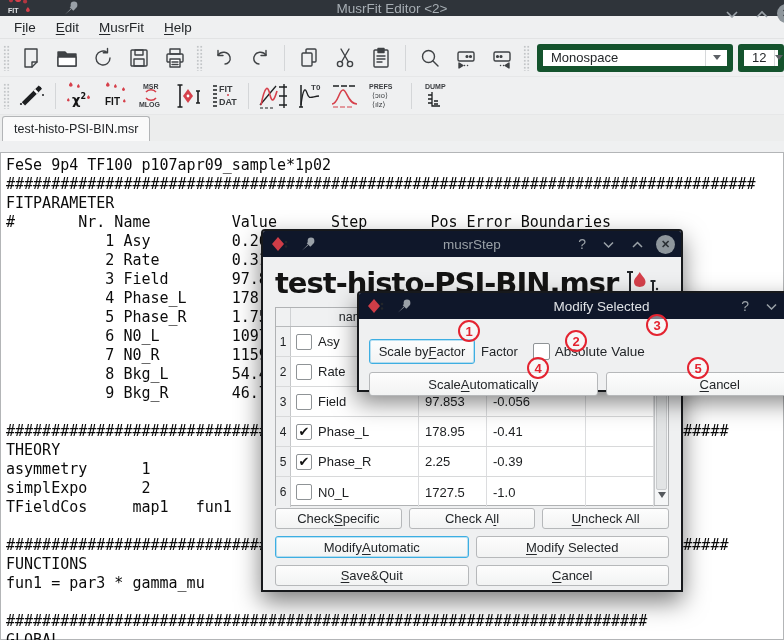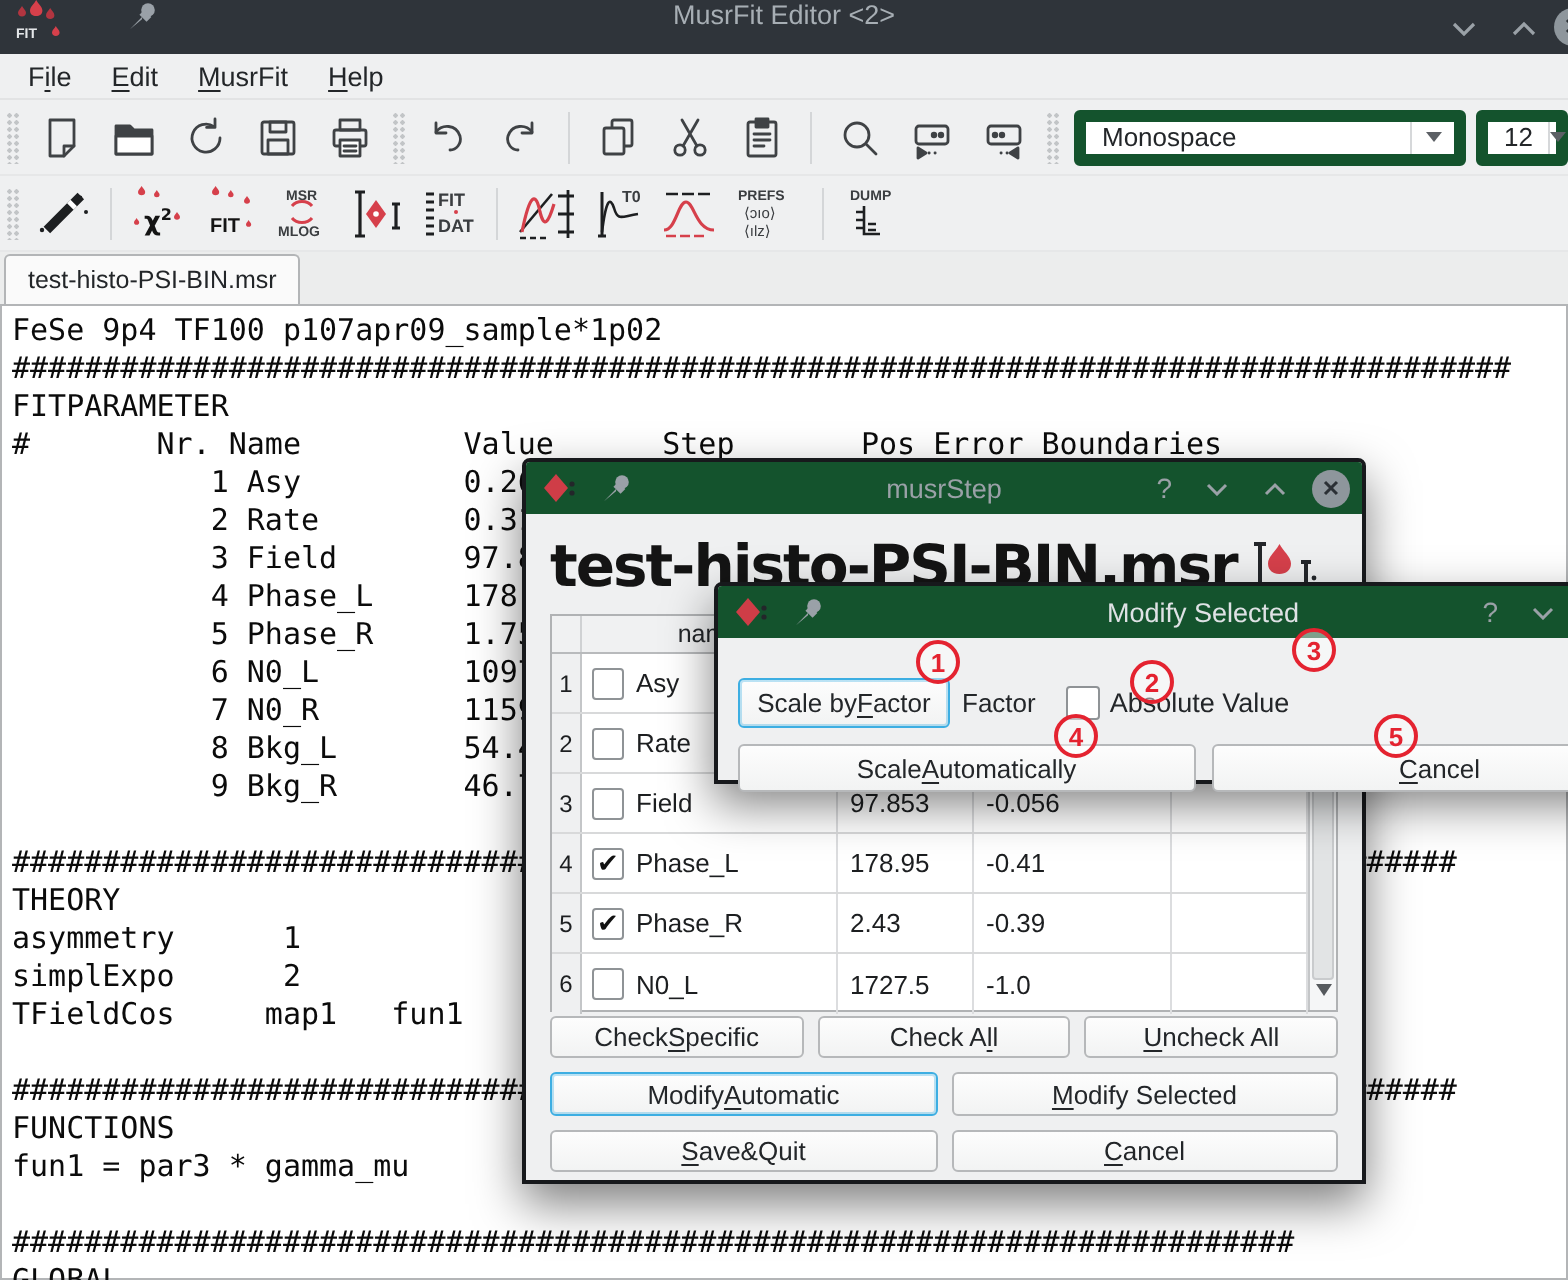--- a/index.html
+++ b/index.html
@@ -1,21 +1,21 @@
 <!DOCTYPE html>
 <html><head>
 <meta charset="utf-8">
 <style>
   * { margin:0; padding:0; box-sizing:border-box; }
   html,body { width:784px; height:640px; overflow:hidden; background:#eff0f1;
     font-family:"Liberation Sans", sans-serif; }
   .mn { text-decoration:underline; text-underline-offset:2px; }
 
   
-  .titlebar { position:relative; height:27px; background:#2f343a; display:flex; align-items:flex-start; }
+  .titlebar { position:relative; height:16px; background:#2f343a; display:flex; align-items:flex-end; }
   .titlebar .apptitle { position:absolute; left:0; right:0; text-align:center; color:#a7aeb4; font-size:13.5px; }
   .tb-icon { margin-left:7px; display:inline-flex; }
   .winctl { position:absolute; top:0; height:27px; display:flex; align-items:center; }
   .chev { display:inline-flex; margin:0 9px; }
   .closecircle { width:19px; height:19px; border-radius:50%; background:#8e969c; color:#2b3035;
     display:inline-flex; align-items:center; justify-content:center; font-size:11px; font-weight:bold; }
 
   .menubar { height:23px; background:#eff0f1; display:flex; align-items:center; padding-left:4px;
     border-bottom:1px solid #e2e3e4; }
   .menu-item { font-size:13.5px; color:#232629; padding:2px 10px; }
@@ -46,21 +46,21 @@
     display:flex; align-items:center; }
 
   .editor { position:absolute; left:0; right:0; top:152px; bottom:0; background:#fff;
     border:1px solid #b3b5b7; }
   .editor pre { font-family:"DejaVu Sans Mono", monospace; font-size:15px; line-height:19px;
     color:#0b0b0b; padding:3px 0 0 5px; }
 
   
   .dlg { position:absolute; background:#eff0f1; border:2px solid #17191c;
     box-shadow:0 10px 24px rgba(0,0,0,.5); border-radius:4px 4px 0 0; }
-  .dlg-titlebar { position:relative; height:26px; background:#14532d; display:flex; align-items:center;
+  .dlg-titlebar { position:relative; height:26px; background:#0f172a; display:flex; align-items:center;
     border-radius:2px 2px 0 0; }
   .dlg-title { position:absolute; left:0; right:0; text-align:center; font-size:13.5px; }
   .dlg-ctl { position:absolute; right:4px; top:0; height:26px; display:flex; align-items:center; }
   .helpq { color:#9aa1a7; font-size:14px; margin:0 8px; }
 
   #musrstep { left:261px; top:229px; width:422px; height:363px; z-index:10; }
   #musrstep .dlg-title { color:#9aa1a7; }
   .step-body { padding:9px 12px 0 12px; }
   .step-heading { display:flex; align-items:center; }
   .step-heading .htxt { font-family:"DejaVu Sans", sans-serif; font-weight:bold; font-size:29px;
@@ -506,21 +506,21 @@
             <div class="tc val">178.95</div>
             <div class="tc stp">-0.41</div>
             <div class="tc fill"></div>
           </div>
           <div class="trow">
             <div class="tc num">5</div>
             <div class="tc name">
               <span class="cb">✔</span>
               <span>Phase_R</span>
             </div>
-            <div class="tc val">2.43</div>
+            <div class="tc val">2.25</div>
             <div class="tc stp">-0.39</div>
             <div class="tc fill"></div>
           </div>
           <div class="trow">
             <div class="tc num">6</div>
             <div class="tc name">
               <span class="cb"></span>
               <span>N0_L</span>
             </div>
             <div class="tc val">1727.5</div>

